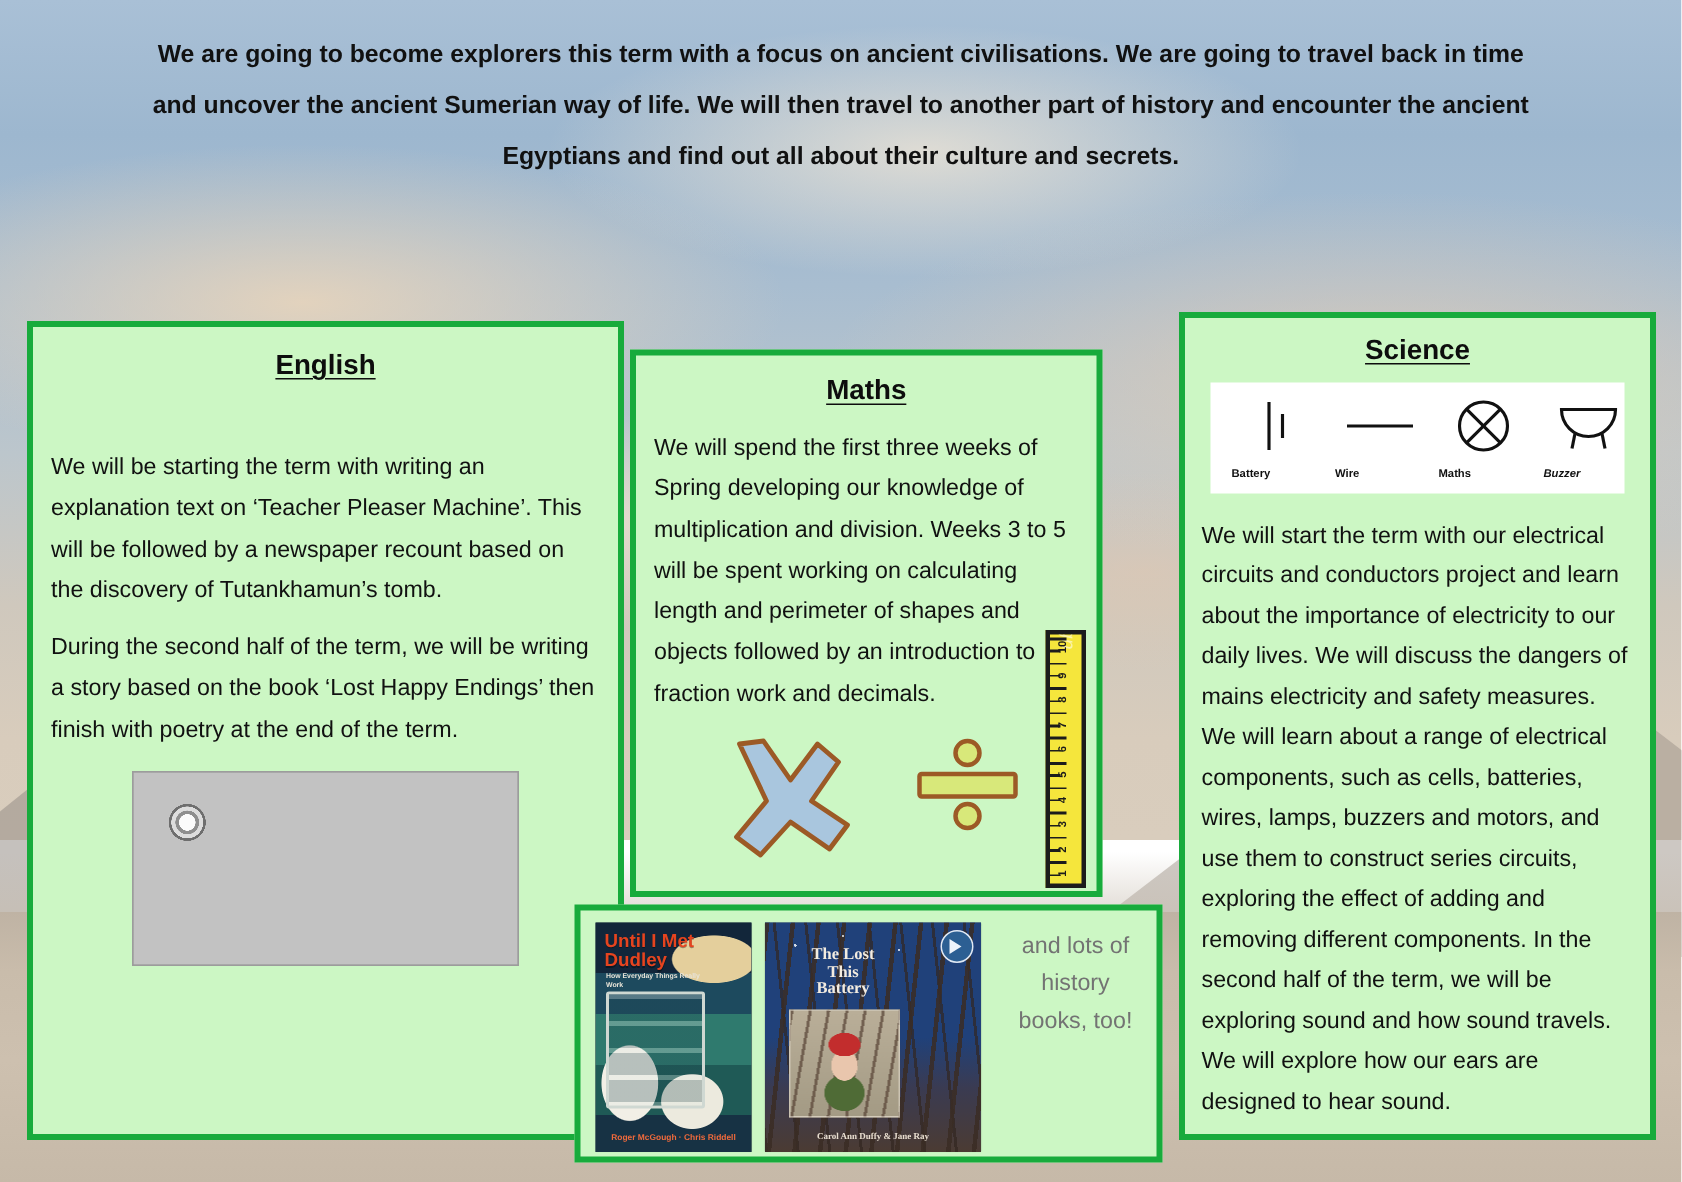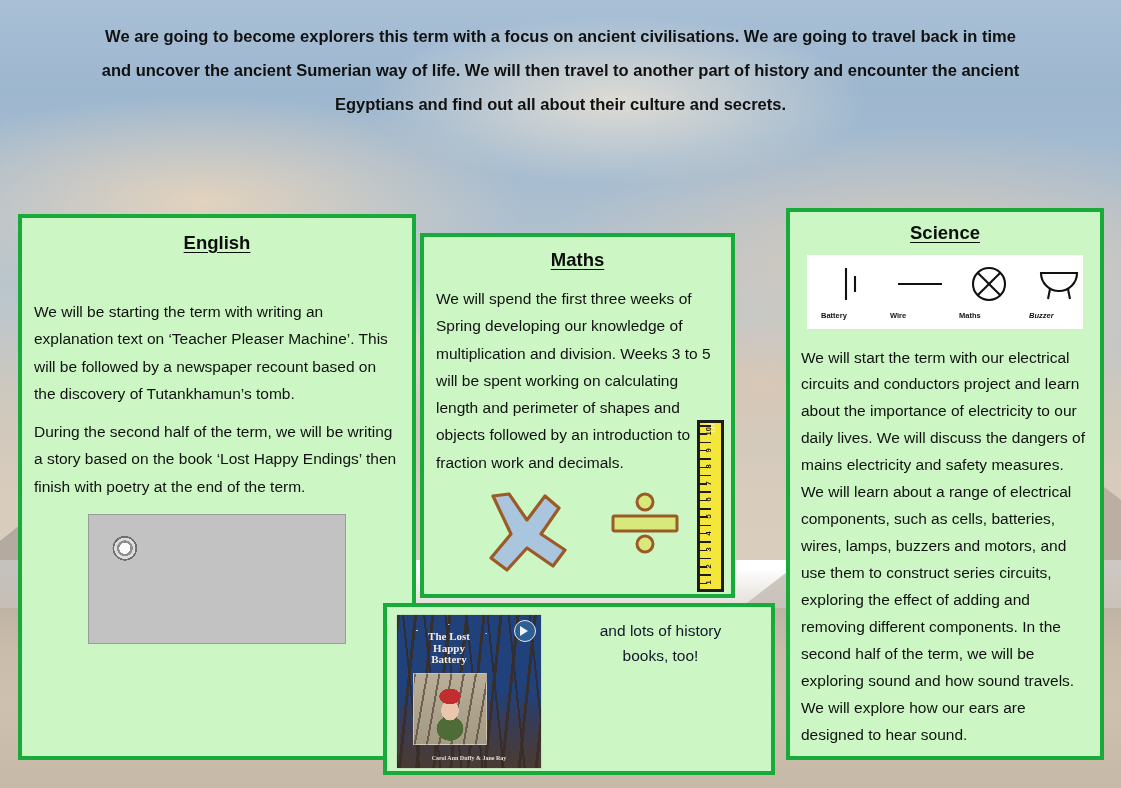--- a/index.html
+++ b/index.html
@@ -180,21 +180,21 @@
   }
   #book-lost .b-authors{
     position:absolute;left:0;right:0;bottom:7px;text-align:center;color:#e8ded0;
     font-size:6px;font-weight:bold;font-family:"Liberation Serif",serif;
   }
   #books-text{flex:1;padding-left:8px;text-align:center;}
   #books-title{
     font-size:18px;font-weight:bold;color:#0d0d0d;line-height:1.62;
     text-decoration:underline;text-underline-offset:3px;margin-top:13px;
   }
-  #books-sub{font-size:15.5px;color:#0f172a;line-height:1.62;margin-top:3px;}
+  #books-sub{font-size:15.5px;color:#737373;line-height:1.62;margin-top:3px;}
 
   
   #panel-science{left:786px;top:208px;width:318px;height:552px;}
   #panel-science .panel-title{margin-top:10px;}
   #circuit-box{
     margin:11px auto 0 auto;width:276px;height:74px;background:#ffffff;
     position:relative;
   }
   .comp{position:absolute;top:10px;width:60px;text-align:left;}
   .comp-label{
@@ -284,28 +284,35 @@
         <div class="ruler-num" style="top: 107.6px;">4</div>
         <div class="ruler-num" style="top: 124.2px;">3</div>
         <div class="ruler-num" style="top: 140.8px;">2</div>
         <div class="ruler-num" style="top: 157.4px;">1</div>
       </div>
   </div>
 </div>
 
 <div class="panel" id="panel-books">
   <div id="books-inner">
+    <div class="book-cover" id="book-dudley">
+      <div class="b-art"></div>
+      <div class="b-shelf"></div>
+      <div class="b-title">Until I Met Dudley</div>
+      <div class="b-sub">How Everyday Things Really Work</div>
+      <div class="b-authors">Roger McGough · Chris Riddell</div>
+    </div>
 
     <div class="book-cover" id="book-lost">
       <div class="b-art"></div>
       <div class="b-seal"></div>
       <div class="b-title">
         <span>The</span>
         <span>Lost</span><br>
-        <span>Happy</span><br>
+        <span>This</span><br>
         <span>Battery</span>
       </div>
       <div class="b-inset"></div>
       <div class="b-authors">Carol Ann Duffy &amp; Jane Ray</div>
     </div>
 
     <div id="books-text">
       <div id="books-sub">
         <span>and lots of history</span><br>
         <span>books, too!</span>

